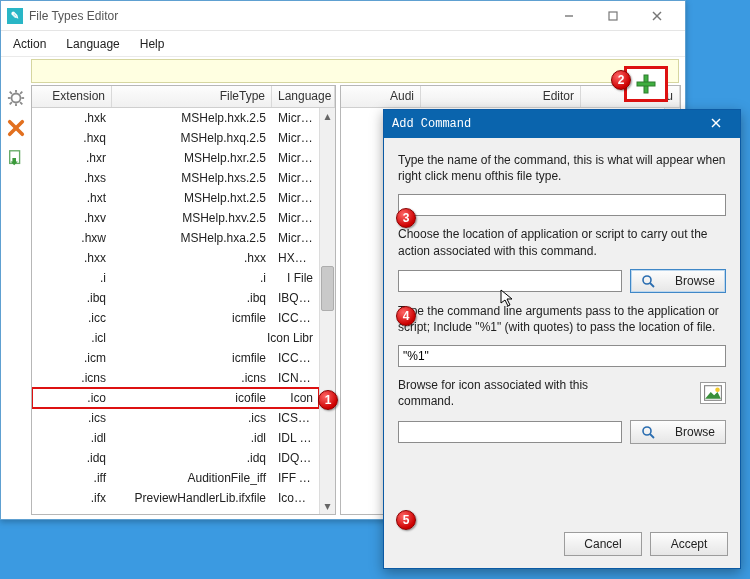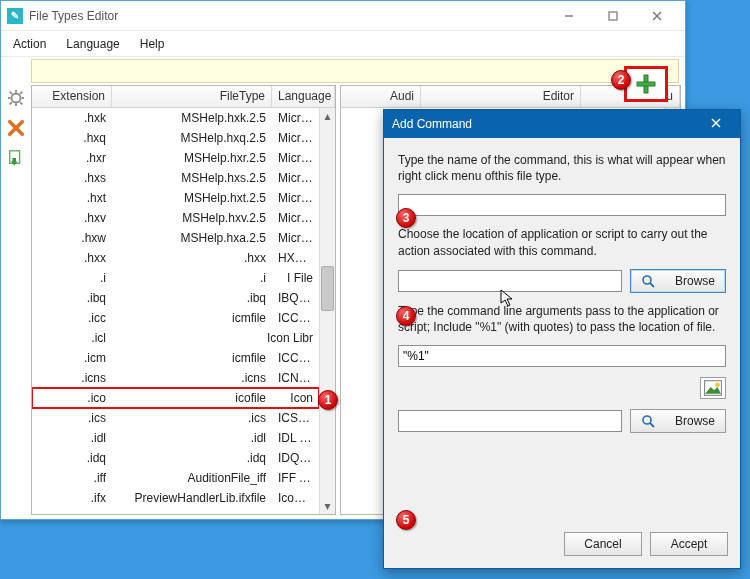--- a/index.html
+++ b/index.html
@@ -96,21 +96,21 @@
 
   
   .dialog {
     position:absolute; left:383px; top:109px; width:358px; height:460px;
     background:#f0f0f0; border:1px solid #0b5aa4; box-shadow:0 4px 12px rgba(0,0,0,.35);
     display:flex; flex-direction:column; z-index:5;
   }
   .dlg-title {
     height:28px; background:#0a64ad; color:#fff; display:flex; align-items:center; padding:0 8px;
   }
-  .dlg-title .t { flex:1; }
+  .dlg-title .t { flex:1;font-family:Liberation Mono, monospace; }
   .dlg-close { width:32px; text-align:center; color:#fff; }
   .dlg-body { flex:1; padding:14px 14px 8px 14px; display:flex; flex-direction:column; gap:10px; color:#222; }
   .dlg-body p { line-height:1.35; }
   .fieldrow { display:flex; gap:8px; align-items:center; }
   .fieldrow input[type=text] {
     flex:1; height:22px; border:1px solid #8c8c8c; background:#fff; padding:0 4px; font-size:12px;
   }
   .btn {
     height:24px; padding:0 10px; background:linear-gradient(#fdfdfd,#e6e6e6);
     border:1px solid #9c9c9c; display:flex; align-items:center; gap:20px; color:#222;
@@ -387,20 +387,21 @@
         <span>Browse</span>
       </div>
     </div>
 
     <p>Type the command line arguments pass to the application or script; Include "%1" (with quotes) to pass the location of file.</p>
     <div class="fieldrow">
       <input type="text" value="&quot;%1&quot;" style="">
     </div>
 
     <div class="iconrow">
+      <p style="max-width:220px">Browse for icon associated with this command.</p>
       <div class="spacer"></div>
       <div class="pic-btn">
         <svg viewBox="0 0 16 14" width="18" height="16">
           <rect x="0.5" y="0.5" width="15" height="13" fill="#fff" stroke="#888"></rect>
           <circle cx="12" cy="4" r="2" fill="#f2c92b"></circle>
           <path d="M1 12 L6 6 L9 9 L12 6 L15 12 Z" fill="#3a8f3a"></path>
         </svg>
       </div>
     </div>
 

